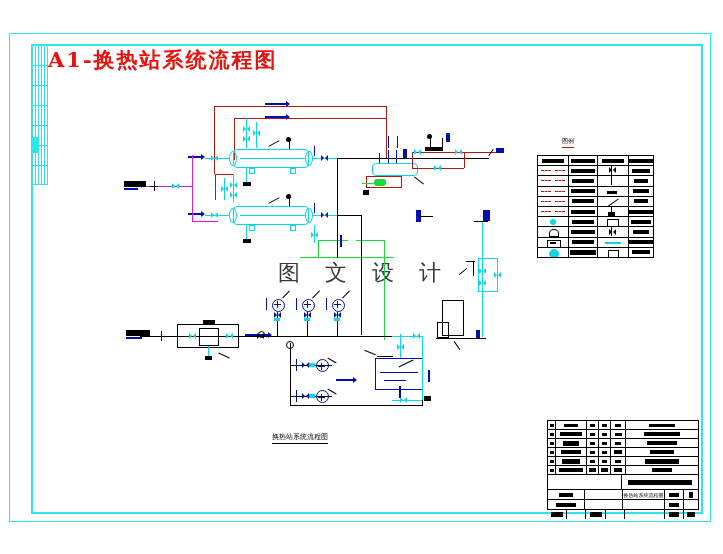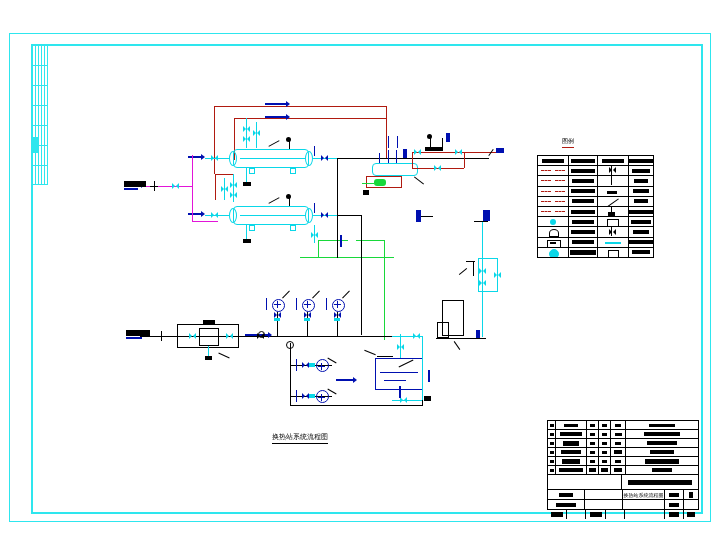--- a/index.html
+++ b/index.html
@@ -90,21 +90,23 @@
       <b style="top:20px"></b>
       <b style="top:40px"></b>
     <b style="top:60px"></b>
       <b style="top:80px"></b>
       <b style="top:100px"></b>
     <b style="top:120px"></b>
       <b style="top:139px"></b>
     <span class="bind-swatch"></span>
   </div>
 
-
+  <div class="abs title-main">A1-换热站系统流程图</div>
+
+  <div class="abs watermark">图 文 设 计</div>
 
   <div class="abs dwg-caption">换热站系统流程图</div>
 
   <div class="ln hl red" style="left:214px;top:106px;width:173px;"></div>
   <div class="ln vl red" style="left:214px;top:106px;height:68px;"></div>
   <div class="ln hl red" style="left:234px;top:118px;width:152px;"></div>
   <div class="ln vl red" style="left:234px;top:118px;height:42px;"></div>
   <div class="ln vl red" style="left:386px;top:106px;height:52px;"></div>
   <div class="ln hl red" style="left:386px;top:158px;width:26px;"></div>
 

